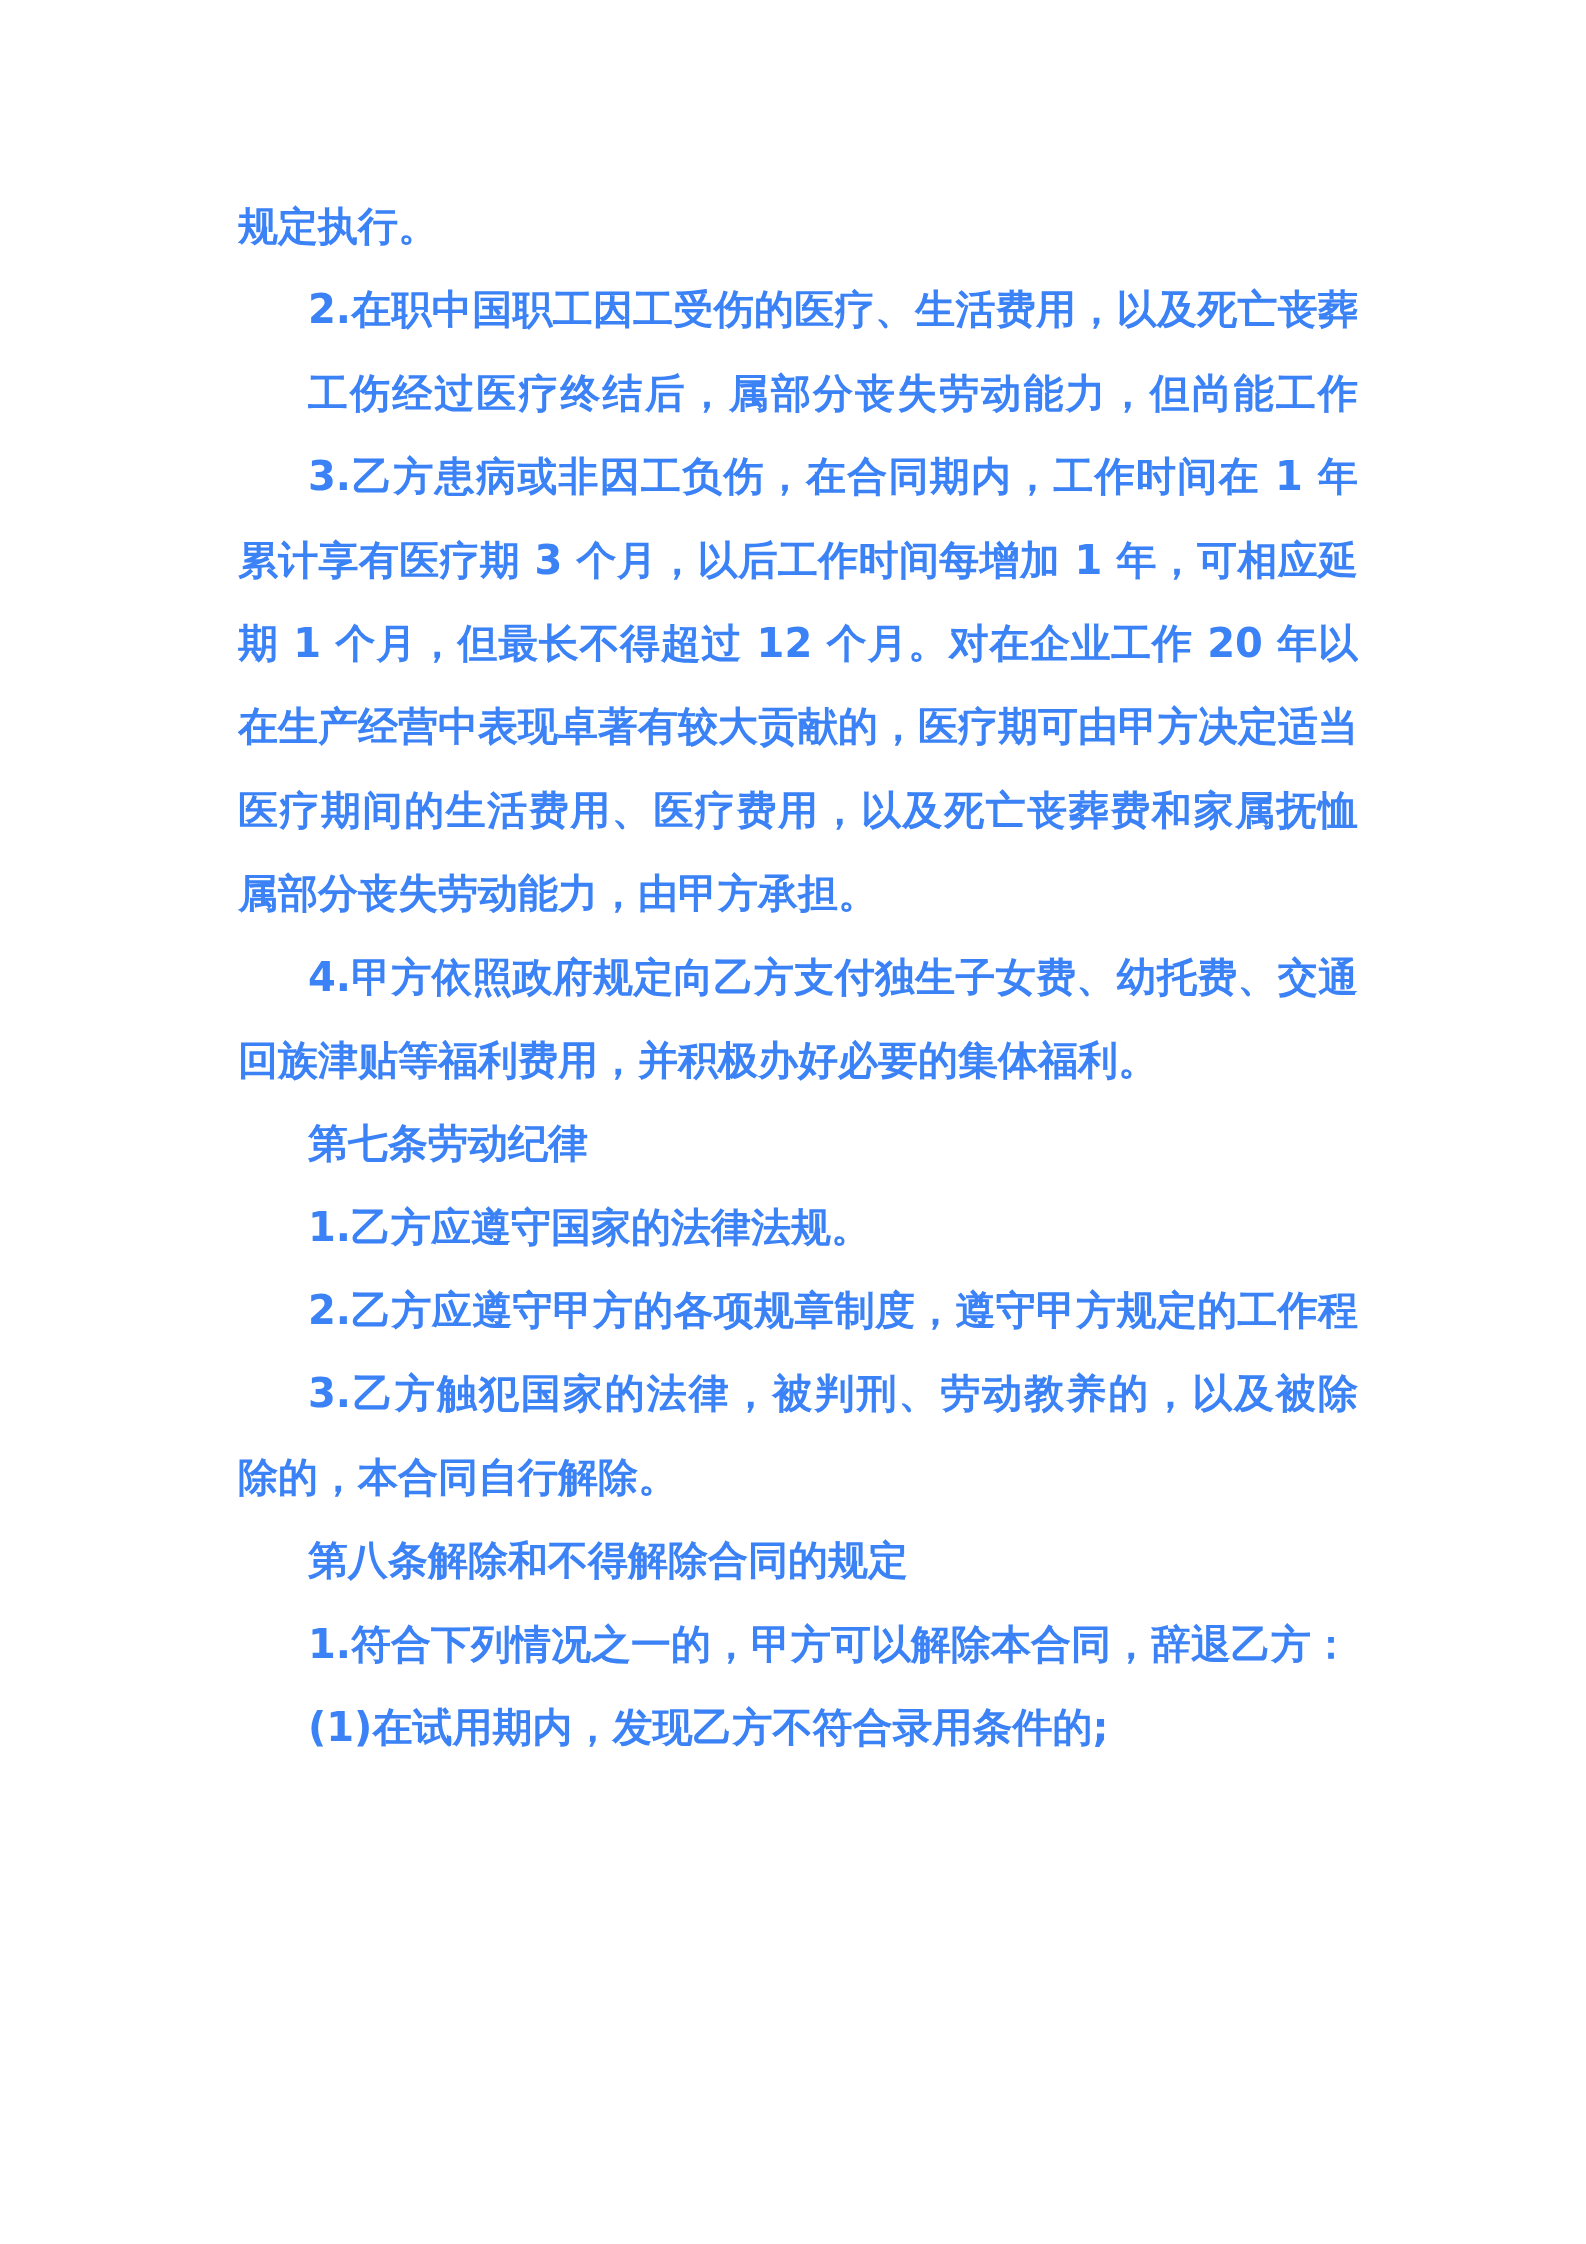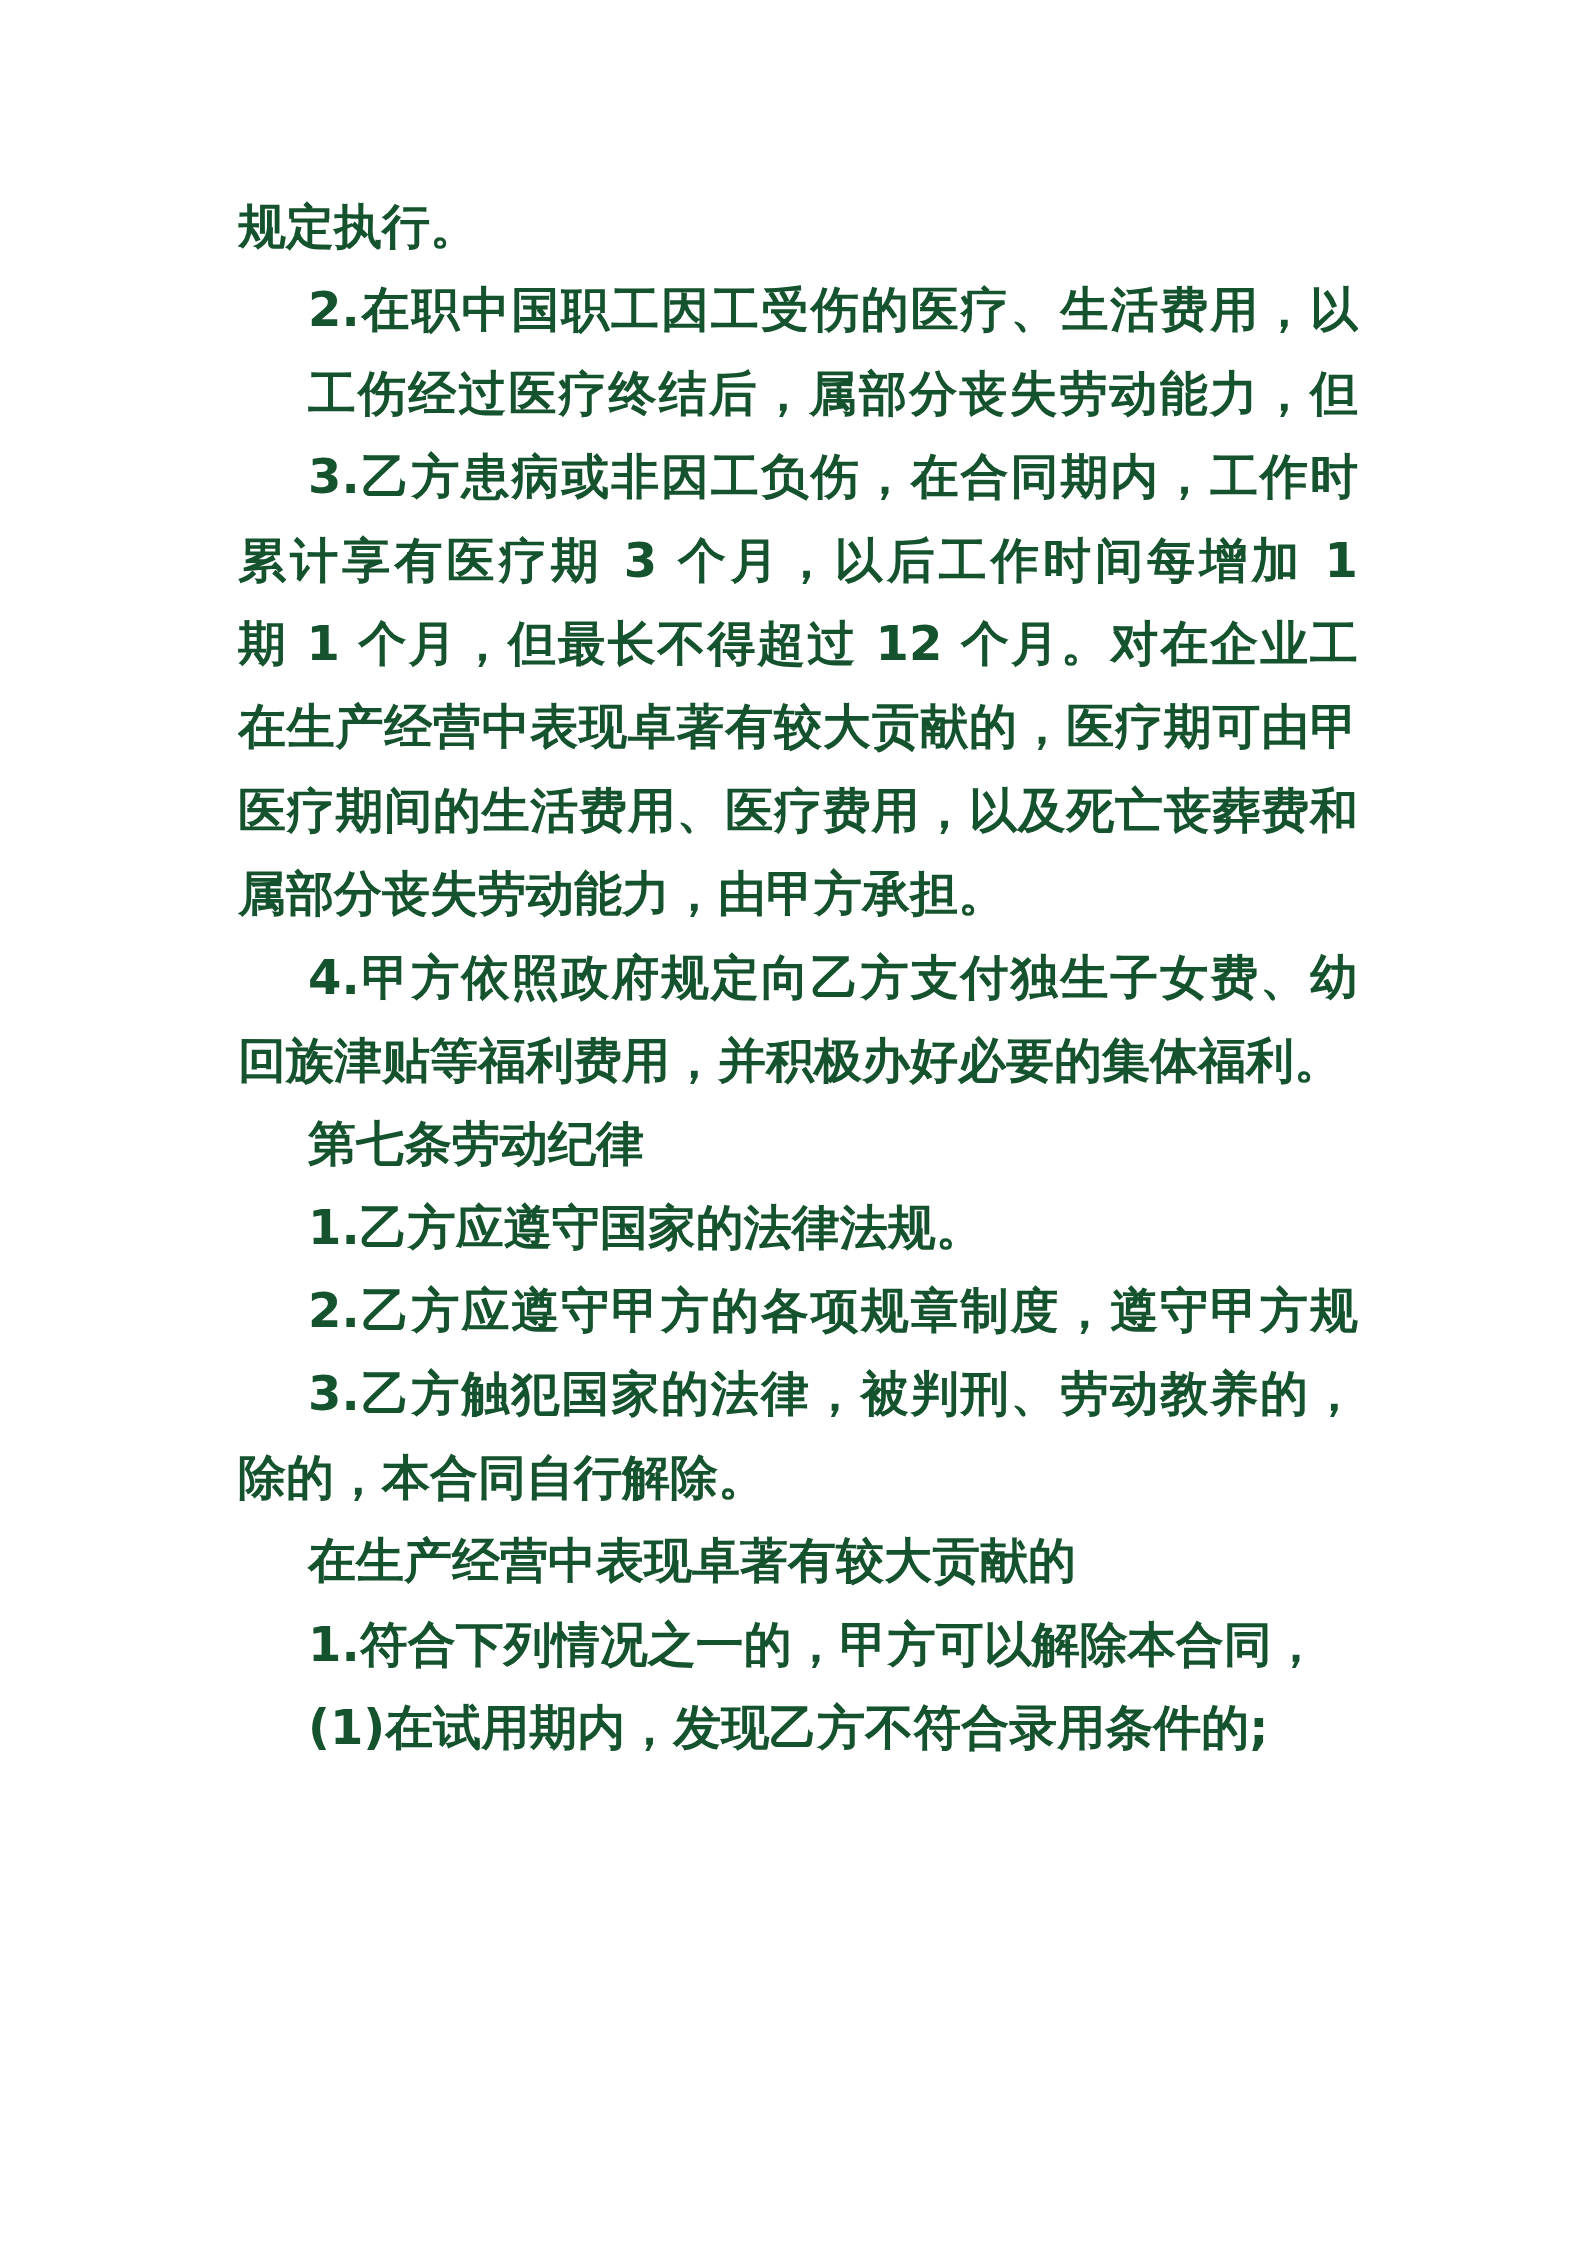--- a/index.html
+++ b/index.html
@@ -13,22 +13,22 @@
     height: 2244px;
     background: #ffffff;
     overflow: hidden;
     font-family: "DejaVu Sans", "Liberation Sans", sans-serif;
   }
   #doc-text {
     position: absolute;
     left: 238px;
     top: 185px;
     width: 1120px;
-    color: #14532d;
-    font-size: 48px;
+    color: #3b82f6;
+    font-size: 40px;
     font-weight: 700;
     letter-spacing: 0;
   }
   .line {
     height: 83.4px;
     line-height: 83.4px;
     overflow: hidden;
     white-space: normal;
     text-align: left;
   }
@@ -54,17 +54,17 @@
       <div class="line fill">在生产经营中表现卓著有较大贡献的，医疗期可由甲方决定适当延长。</div>
       <div class="line fill">医疗期间的生活费用、医疗费用，以及死亡丧葬费和家属抚恤费，参</div>
       <div class="line">属部分丧失劳动能力，由甲方承担。</div>
       <div class="line indent fill">4.甲方依照政府规定向乙方支付独生子女费、幼托费、交通补贴、</div>
       <div class="line">回族津贴等福利费用，并积极办好必要的集体福利。</div>
       <div class="line indent">第七条劳动纪律</div>
       <div class="line indent">1.乙方应遵守国家的法律法规。</div>
       <div class="line indent fill">2.乙方应遵守甲方的各项规章制度，遵守甲方规定的工作程序、</div>
       <div class="line indent fill">3.乙方触犯国家的法律，被判刑、劳动教养的，以及被除名、开</div>
       <div class="line">除的，本合同自行解除。</div>
-      <div class="line indent">在生产经营中表现卓著有较大贡献的</div>
+      <div class="line indent">第八条解除和不得解除合同的规定</div>
       <div class="line indent">1.符合下列情况之一的，甲方可以解除本合同，辞退乙方：</div>
       <div class="line indent">(1)在试用期内，发现乙方不符合录用条件的;</div>
     </div>
 </div>
 
 </body></html>

